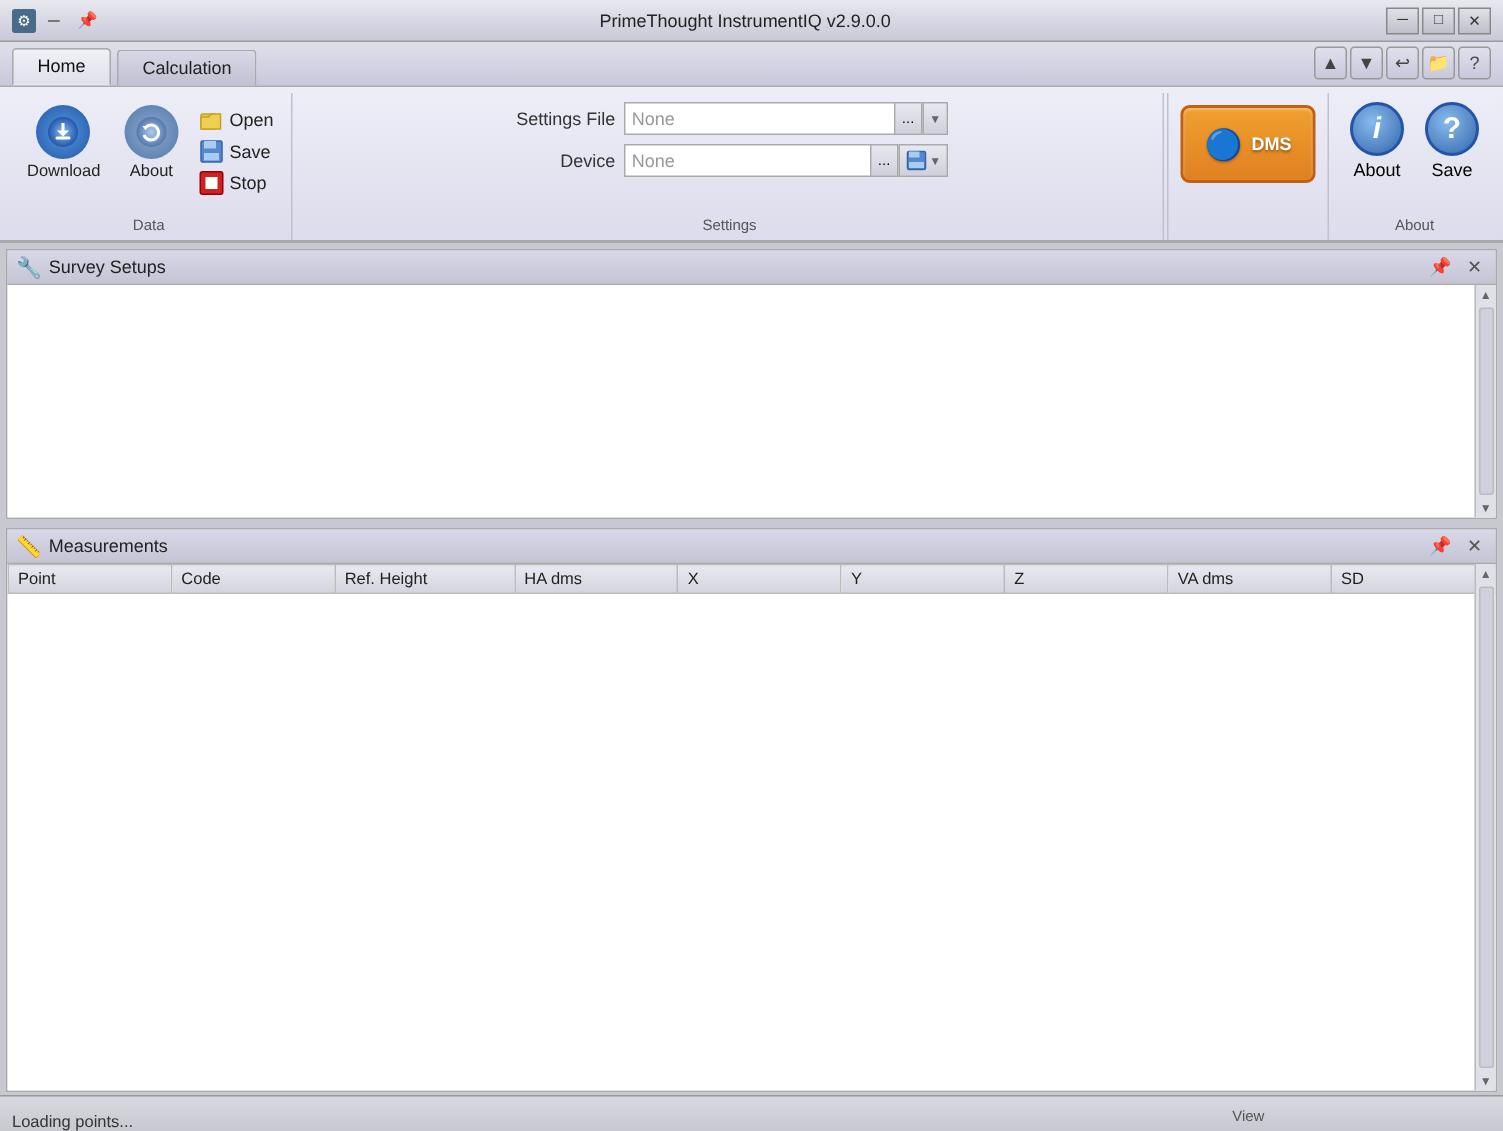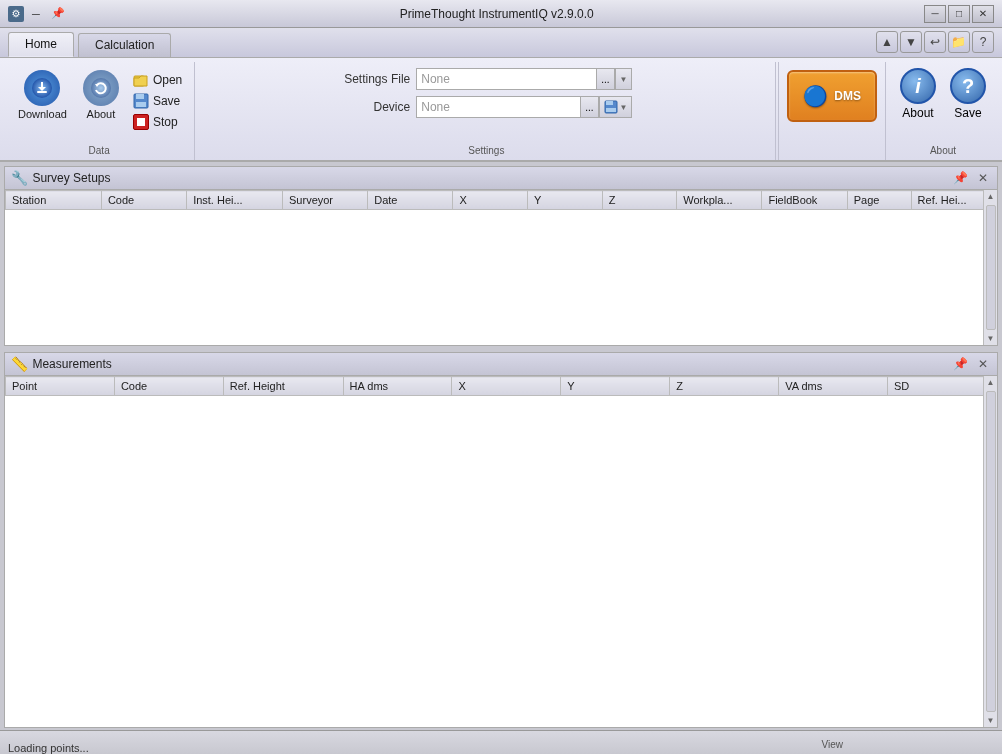--- a/index.html
+++ b/index.html
@@ -451,40 +451,20 @@
       <div class="panel-title-wrap">
         <span class="panel-title-icon">🔧</span>
         <span class="panel-title">Survey Setups</span>
       </div>
       <div class="panel-controls">
         <span class="panel-btn">📌</span>
         <span class="panel-btn">✕</span>
       </div>
     </div>
     <div class="table-wrap">
-      <table class="data-table">
-        <thead>
-          <tr>
-            <th style="width:90px;">Station</th>
-            <th style="width:80px;">Code</th>
-            <th style="width:90px;">Inst. Hei...</th>
-            <th style="width:80px;">Surveyor</th>
-            <th style="width:80px;">Date</th>
-            <th style="width:70px;">X</th>
-            <th style="width:70px;">Y</th>
-            <th style="width:70px;">Z</th>
-            <th style="width:80px;">Workpla...</th>
-            <th style="width:80px;">FieldBook</th>
-            <th style="width:60px;">Page</th>
-            <th style="width:80px;">Ref. Hei...</th>
-          </tr>
-        </thead>
-        <tbody>
-        </tbody>
-      </table>
       <div class="scrollbar-stub">
         <span class="scroll-arrow">▲</span>
         <div class="scroll-track"></div>
         <span class="scroll-arrow">▼</span>
       </div>
     </div>
   </div>
 
   <div class="panel measure-panel">
     <div class="panel-header">

